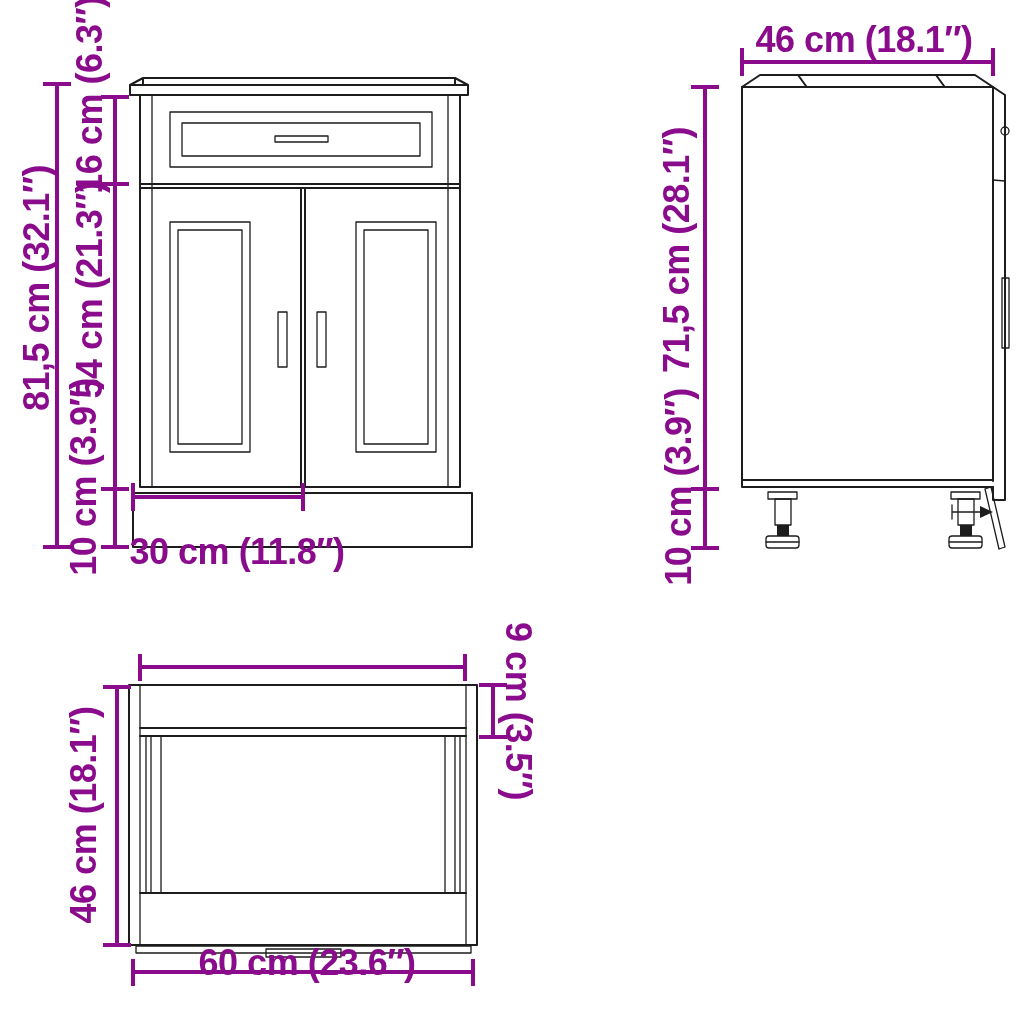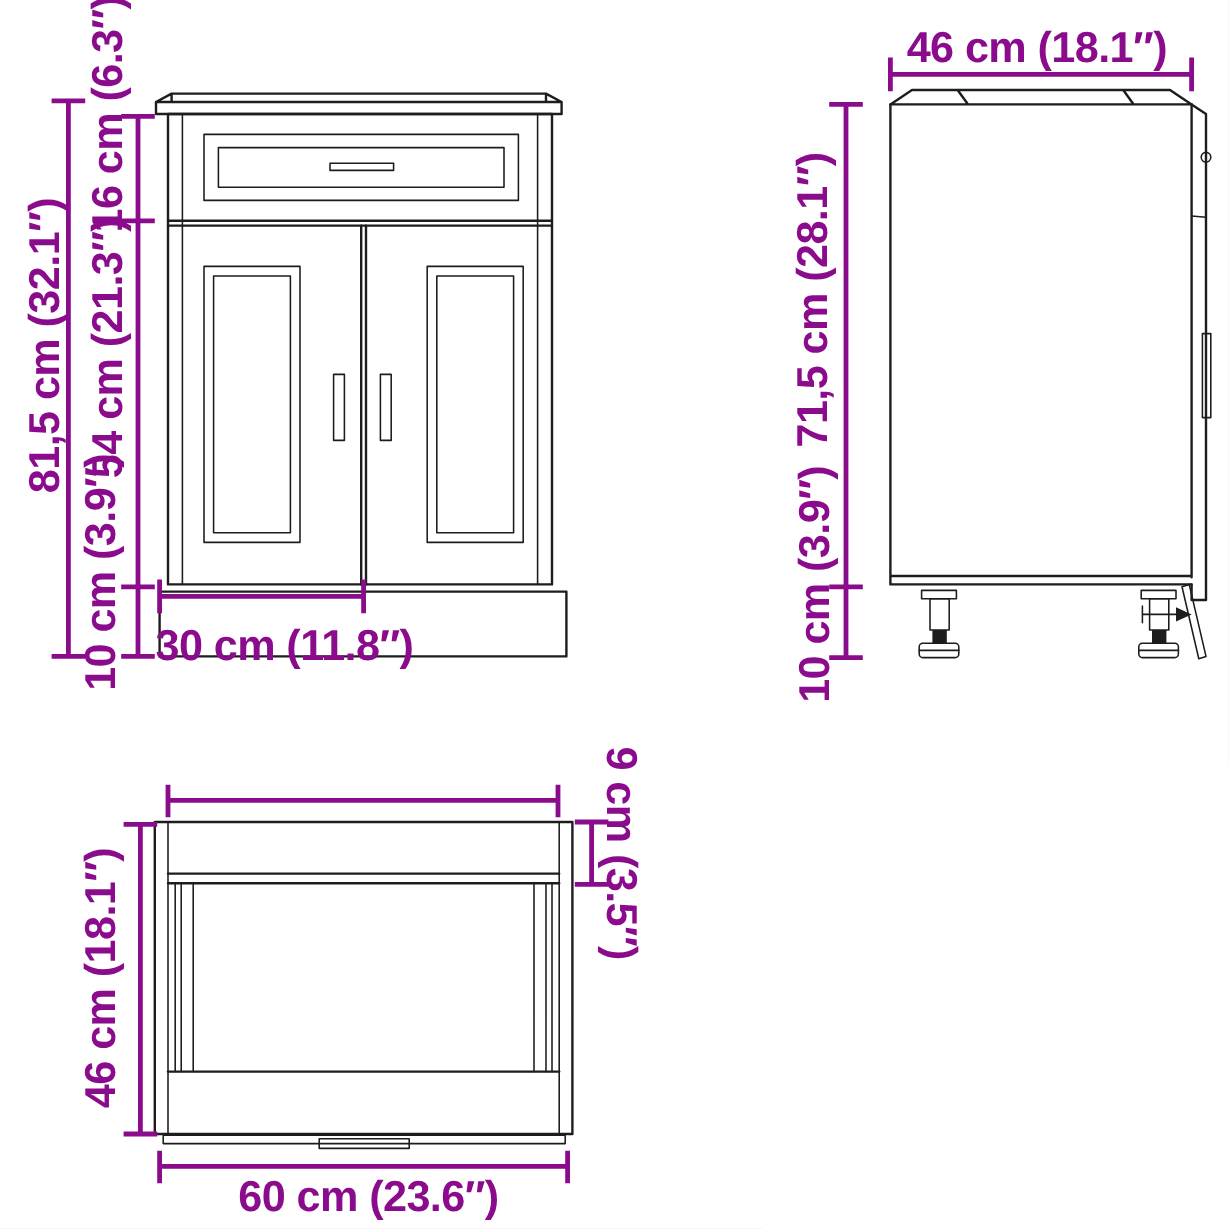--- a/index.html
+++ b/index.html
@@ -120,23 +120,23 @@
       <path class="pd" d="M133,972 H473 M133,961 V984 M473,961 V984"></path>
       <path class="pd" d="M117,687 V945 M105,687 H129 M105,945 H129"></path>
       <path class="pd" d="M493,685 V737 M481,685 H505 M481,737 H505"></path>
     </g>
   </svg>
 
   <div class="dim-label rot-ccw" style="left:37px;top:288px">81,5 cm (32.1″)</div>
   <div class="dim-label rot-ccw" style="left:90px;top:95px">16 cm (6.3″)</div>
   <div class="dim-label rot-ccw" style="left:90px;top:290px">54 cm (21.3″)</div>
   <div class="dim-label rot-ccw" style="left:84px;top:477px">10 cm (3.9″)</div>
-  <div class="dim-label" style="left:237px;top:538px">30 cm (11.8″)</div>
+  <div class="dim-label" style="left:237px;top:552px">30 cm (11.8″)</div>
 
   <div class="dim-label" style="left:864px;top:40px">46 cm (18.1″)</div>
   <div class="dim-label rot-ccw" style="left:677px;top:250px">71,5 cm (28.1″)</div>
   <div class="dim-label rot-ccw" style="left:679px;top:487px">10 cm (3.9″)</div>
 
   <div class="dim-label rot-cw" style="left:518px;top:711px">9 cm (3.5″)</div>
   <div class="dim-label rot-ccw" style="left:84px;top:815px">46 cm (18.1″)</div>
-  <div class="dim-label" style="left:307px;top:997px">60 cm (23.6″)</div>
+  <div class="dim-label" style="left:307px;top:963px">60 cm (23.6″)</div>
 
 </div>
 
 </body></html>

